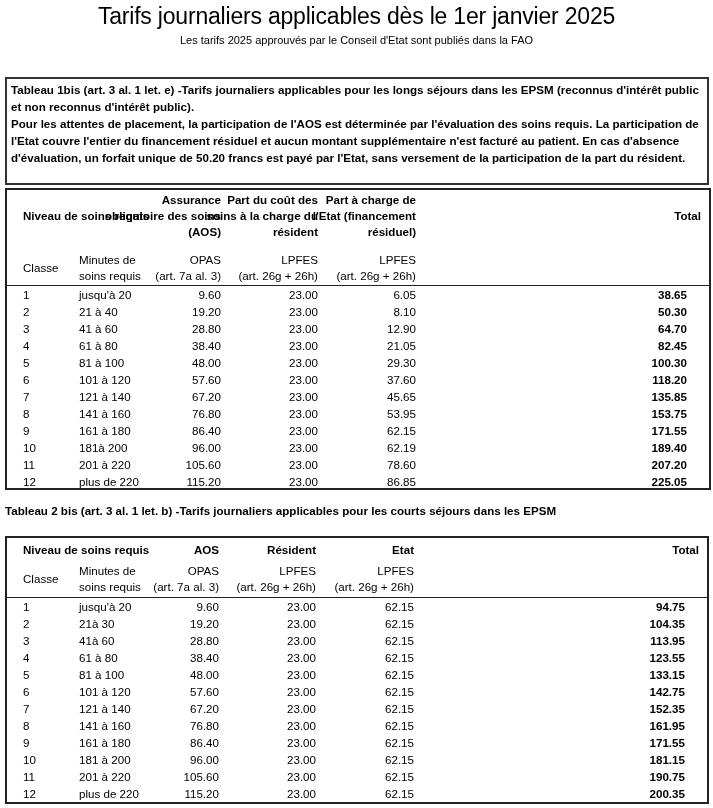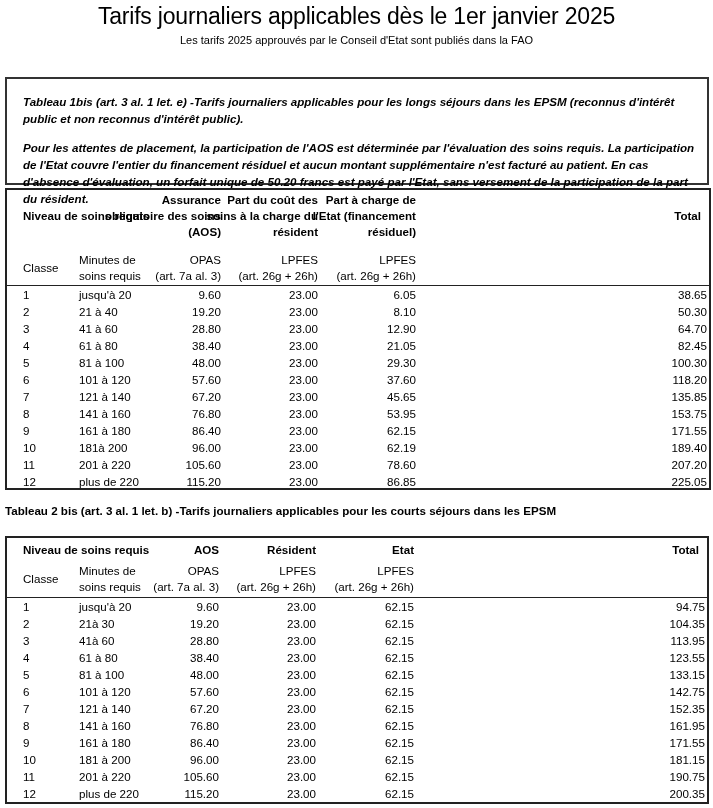--- a/index.html
+++ b/index.html
@@ -13,39 +13,39 @@
   }
   .subtitle {
     position: absolute; left: 0; top: 34px; width: 713px; text-align: center;
     font-size: 11px;
   }
   .notice {
     position: absolute; left: 5px; top: 77px; width: 696px; height: 98px;
     border: 2px solid #333; padding: 2px 0 4px 4px;
     font-weight: bold; font-size: 11.6px; line-height: 17px;
   }
-  .notice p { margin: 12px; font-style: italic; }
+  .notice p { margin: 0; }
   .tbl {
     position: absolute; border: 2px solid #222; box-sizing: border-box;
   }
   .t1 { left: 5px; top: 188px; width: 706px; height: 302px; }
   .t2 { left: 5px; top: 536px; width: 704px; height: 268px; }
   .hdr { position: absolute; font-size: 11.6px; line-height: 16px; }
   .b { font-weight: bold; text-align: center; }
   .r { text-align: right; margin-left: 12px; }
   .sep { position: absolute; left: 0; right: 0; height: 0; border-top: 1.5px solid #222; }
   .rows { position: absolute; left: 0; right: 0; }
   .row { position: relative; height: 17px; font-size: 11.6px; line-height: 17px; }
   .row span { position: absolute; top: 0; }
   .cl { left: 16px; }
   .mn { left: 72px; text-align: center; }
   .aos { right: 488px; text-align: right; }
   .res { right: 391px; text-align: right; }
   .eta { right: 293px; text-align: right; }
-  .tot { right: 2px; text-align: right; }
+  .tot { right: 22px; text-align: right; font-weight: bold; }
   .h2 {
     position: absolute; left: 5px; top: 504px; font-weight: bold; font-size: 11.6px;
   }
 </style>
 </head>
 <body>
 
 <div class="title">Tarifs journaliers applicables dès le 1er janvier 2025</div>
 <div class="subtitle">Les tarifs 2025 approuvés par le Conseil d'Etat sont publiés dans la FAO</div>
 

